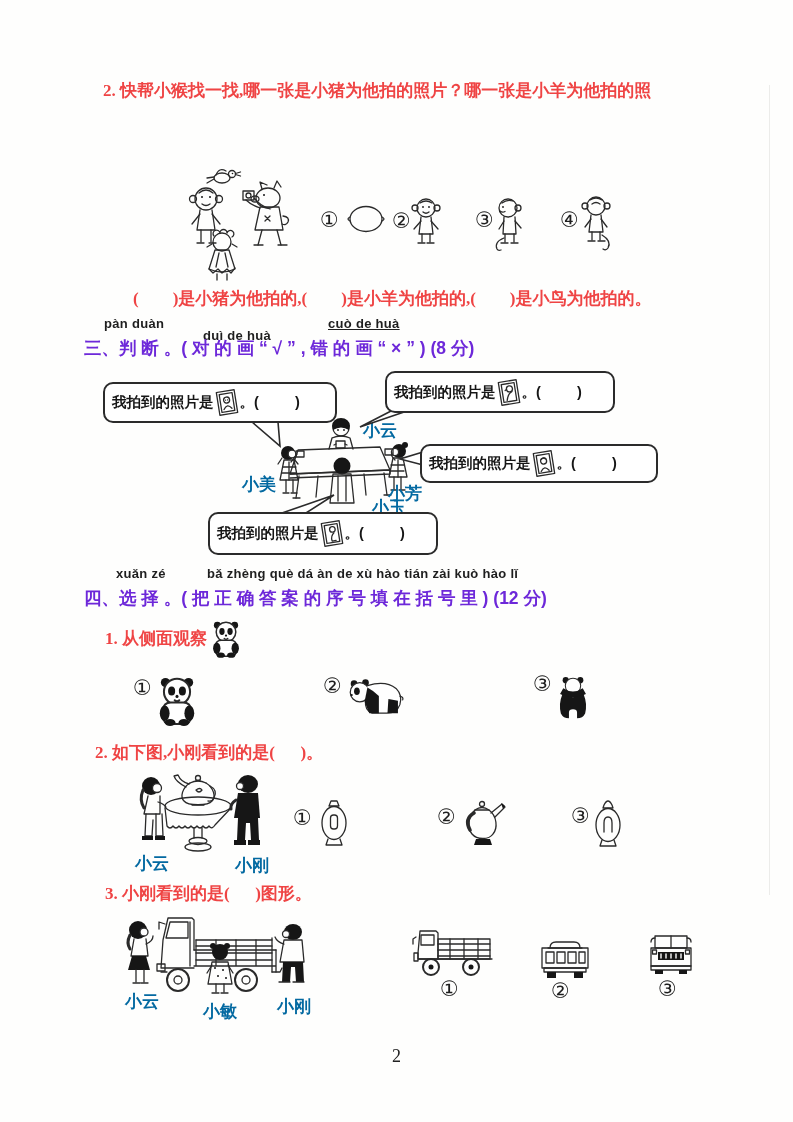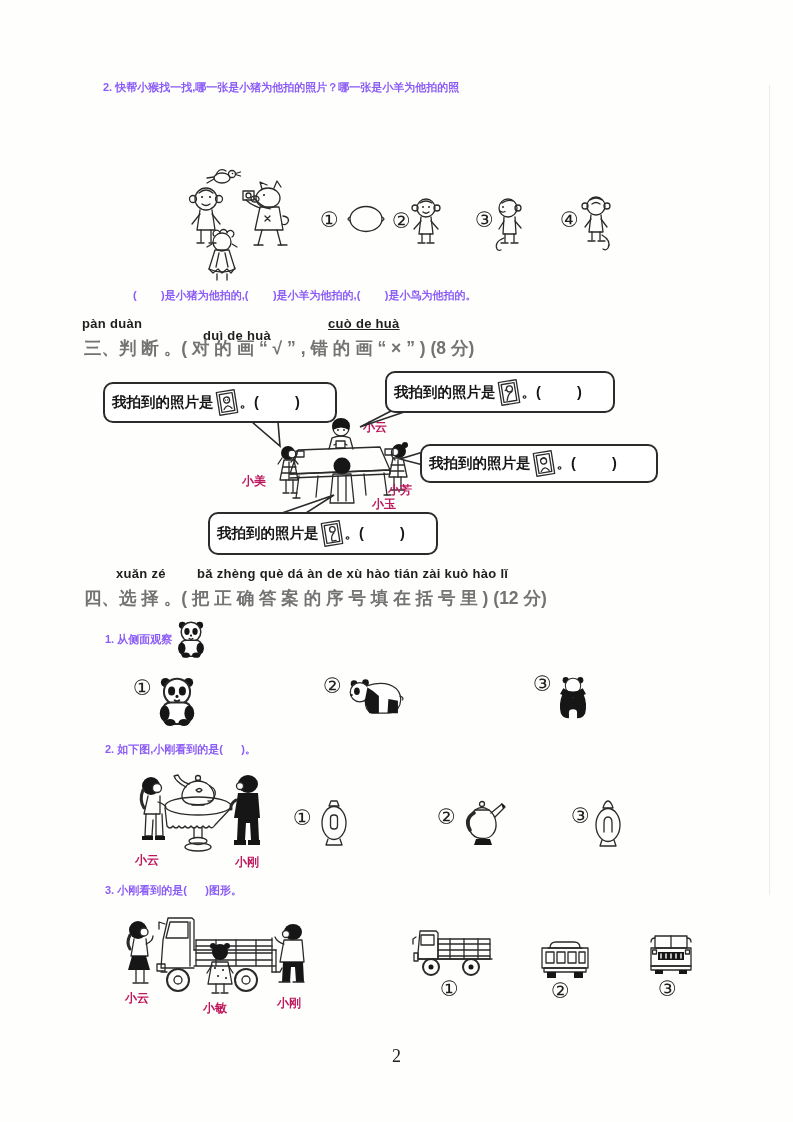--- a/index.html
+++ b/index.html
@@ -1,23 +1,23 @@
 <!DOCTYPE html>
 <html><head>
 <meta charset="utf-8">
 <style>
   html,body{margin:0;padding:0;background:#f2f2f0;}
   .page{position:relative;width:793px;height:1122px;background:#fefefd;overflow:hidden;
         font-family:"Liberation Sans","DejaVu Sans",sans-serif;color:#161616;}
   .abs{position:absolute;}
-  .t17{font-weight:bold;font-size:11px;line-height:1.3;white-space:pre;color:#8b5cf6;}
+  .t17{font-weight:bold;font-size:17px;line-height:1.3;white-space:pre;color:#ef4444;font-family:Liberation Serif, serif;}
   .pin{font-weight:bold;font-size:13px;letter-spacing:.3px;white-space:pre;color:#1e1e1e;}
-  .sect{font-weight:bold;font-size:17.5px;white-space:pre;color:#737373;}
+  .sect{font-weight:bold;font-size:17.5px;white-space:pre;color:#6d28d9;}
   .cnum-lg{font-family:"DejaVu Sans",sans-serif;font-size:21px;color:#1e1e1e;}
-  .nm{font-weight:bold;font-size:12px;color:#be185d;white-space:pre;}
+  .nm{font-weight:bold;font-size:17px;color:#0369a1;white-space:pre;}
   .bub{position:absolute;box-sizing:border-box;background:#fff;border:2px solid #2b2b2b;border-radius:10px;
        display:flex;align-items:center;gap:3px;padding:0 7px;font-weight:bold;font-size:14.5px;
        white-space:pre;z-index:3;}
   .tail{position:absolute;z-index:2;}
   .photo{transform:rotate(-9deg);flex:0 0 auto;}
   .lineart{stroke:#2a2a2a;stroke-width:1.3;fill:none;stroke-linecap:round;stroke-linejoin:round;}
   .ink{fill:#161616;stroke:none;}
   svg{display:block;overflow:visible;}
   .pagenum{font-family:"Liberation Serif","DejaVu Serif",serif;font-size:18px;color:#222;}
   .scanline{border-left:1px solid #ececea;}
@@ -131,21 +131,21 @@
       <path d="M15,21 L13,38 L27,38 L25,21"></path>
         <path d="M15,25 L9,33 M25,25 L31,33"></path>
       <path d="M16,38 v8 M24,38 v8"></path>
         <path d="M12,47 h7 M22,47 h7"></path>
       <path d="M26,41 Q36,47 32,54 q-2,3 -5,1"></path>
     </g>
   </svg>
 
   <div class="abs t17" style="left:133px;top:288px;">(        )是小猪为他拍的,(        )是小羊为他拍的,(        )是小鸟为他拍的。</div>
 
-  <span class="abs pin" style="left:82px;top:316px;">pàn duàn</span>
+  <span class="abs pin" style="left:104px;top:316px;">pàn duàn</span>
   <span class="abs pin" style="left:203px;top:328px;">duì de huà</span>
   <span class="abs pin" style="left:328px;top:316px;text-decoration:underline;">cuò de huà</span>
   <div class="abs sect" style="left:84px;top:336px;">三、判 断 。( 对 的 画 “ √ ” , 错 的 画 “ × ” ) (8 分)</div>
 
   <svg class="abs" style="left:258px;top:404px;" width="172" height="112" viewBox="0 0 172 112">
     <g class="lineart">
       <g>
         <path d="M40,46 L122,43 L132,66 L32,70 Z"></path>
           <path d="M32,70 L132,66 L132,70 L32,74"></path>
         <path d="M41,72 L38,94 M126,69 L129,91 M60,72 L58,93 M106,70 L108,91"></path>
@@ -258,21 +258,21 @@
     </svg>
     <span>。(         )</span>
   </div>
 
   <span class="abs nm" style="left:363px;top:419px;">小云</span>
   <span class="abs nm" style="left:242px;top:473px;">小美</span>
   <span class="abs nm" style="left:388px;top:482px;">小芳</span>
   <span class="abs nm" style="left:372px;top:496px;">小玉</span>
 
   <span class="abs pin" style="left:116px;top:566px;">xuǎn zé</span>
-  <span class="abs pin" style="left:197px;top:566px;">bǎ zhèng què dá àn de xù hào tián zài kuò hào lǐ</span>
+  <span class="abs pin" style="left:207px;top:566px;">bǎ zhèng què dá àn de xù hào tián zài kuò hào lǐ</span>
   <div class="abs sect" style="left:84px;top:586px;">四、选 择 。( 把 正 确 答 案 的 序 号 填 在 括 号 里 ) (12 分)</div>
 
   <div class="abs" style="left:105px;top:616px;display:flex;align-items:center;height:46px;gap:4px;">
     <span class="t17">1. 从侧面观察</span>
     <svg width="30" height="38" viewBox="0 0 26 32">
       <g class="lineart">
         <circle class="ink" cx="5.5" cy="4" r="3"></circle>
           <circle class="ink" cx="20.5" cy="4" r="3"></circle>
         <circle cx="13" cy="10" r="8.5" fill="#fff"></circle>
         <ellipse class="ink" cx="9.5" cy="9.5" rx="2.3" ry="3"></ellipse>
@@ -325,21 +325,21 @@
   <svg class="abs" style="left:556px;top:671px;" width="34" height="54" viewBox="0 0 42 54">
     <g class="lineart">
       <circle class="ink" cx="12" cy="5" r="3.8"></circle>
         <circle class="ink" cx="30" cy="5" r="3.8"></circle>
       <circle cx="21" cy="12" r="9.5" fill="#fff"></circle>
       <path class="ink" d="M9,15 Q21,23 33,15 L37,22 Q21,31 5,22 Z"></path>
       <path class="ink" d="M8,22 Q3,34 6,46 Q9,52 16,52 L16,45 Q16,41 21,41 Q26,41 26,45 L26,52 Q33,52 36,46 Q39,34 34,22 Q21,30 8,22 Z"></path>
     </g>
   </svg>
 
-  <div class="abs t17" style="left:105px;top:742px;">2. 如下图,小刚看到的是(      )。</div>
+  <div class="abs t17" style="left:95px;top:742px;">2. 如下图,小刚看到的是(      )。</div>
 
   <svg class="abs" style="left:130px;top:770px;" width="140" height="88" viewBox="0 0 140 88">
     <g class="lineart">
       <g>
         <ellipse class="ink" cx="21" cy="16" rx="9" ry="9"></ellipse>
         <path d="M13,20 q-4,10 1,18" stroke-width="3"></path>
         <circle cx="27" cy="18" r="4.5" fill="#fff"></circle>
         <path d="M18,26 L14,44 L30,44 L30,26"></path>
           <path d="M28,32 q6,2 8,5"></path>
         <path d="M16,44 L15,66 L22,66 L23,50 M26,44 L26,66 L33,66 L32,44"></path>

